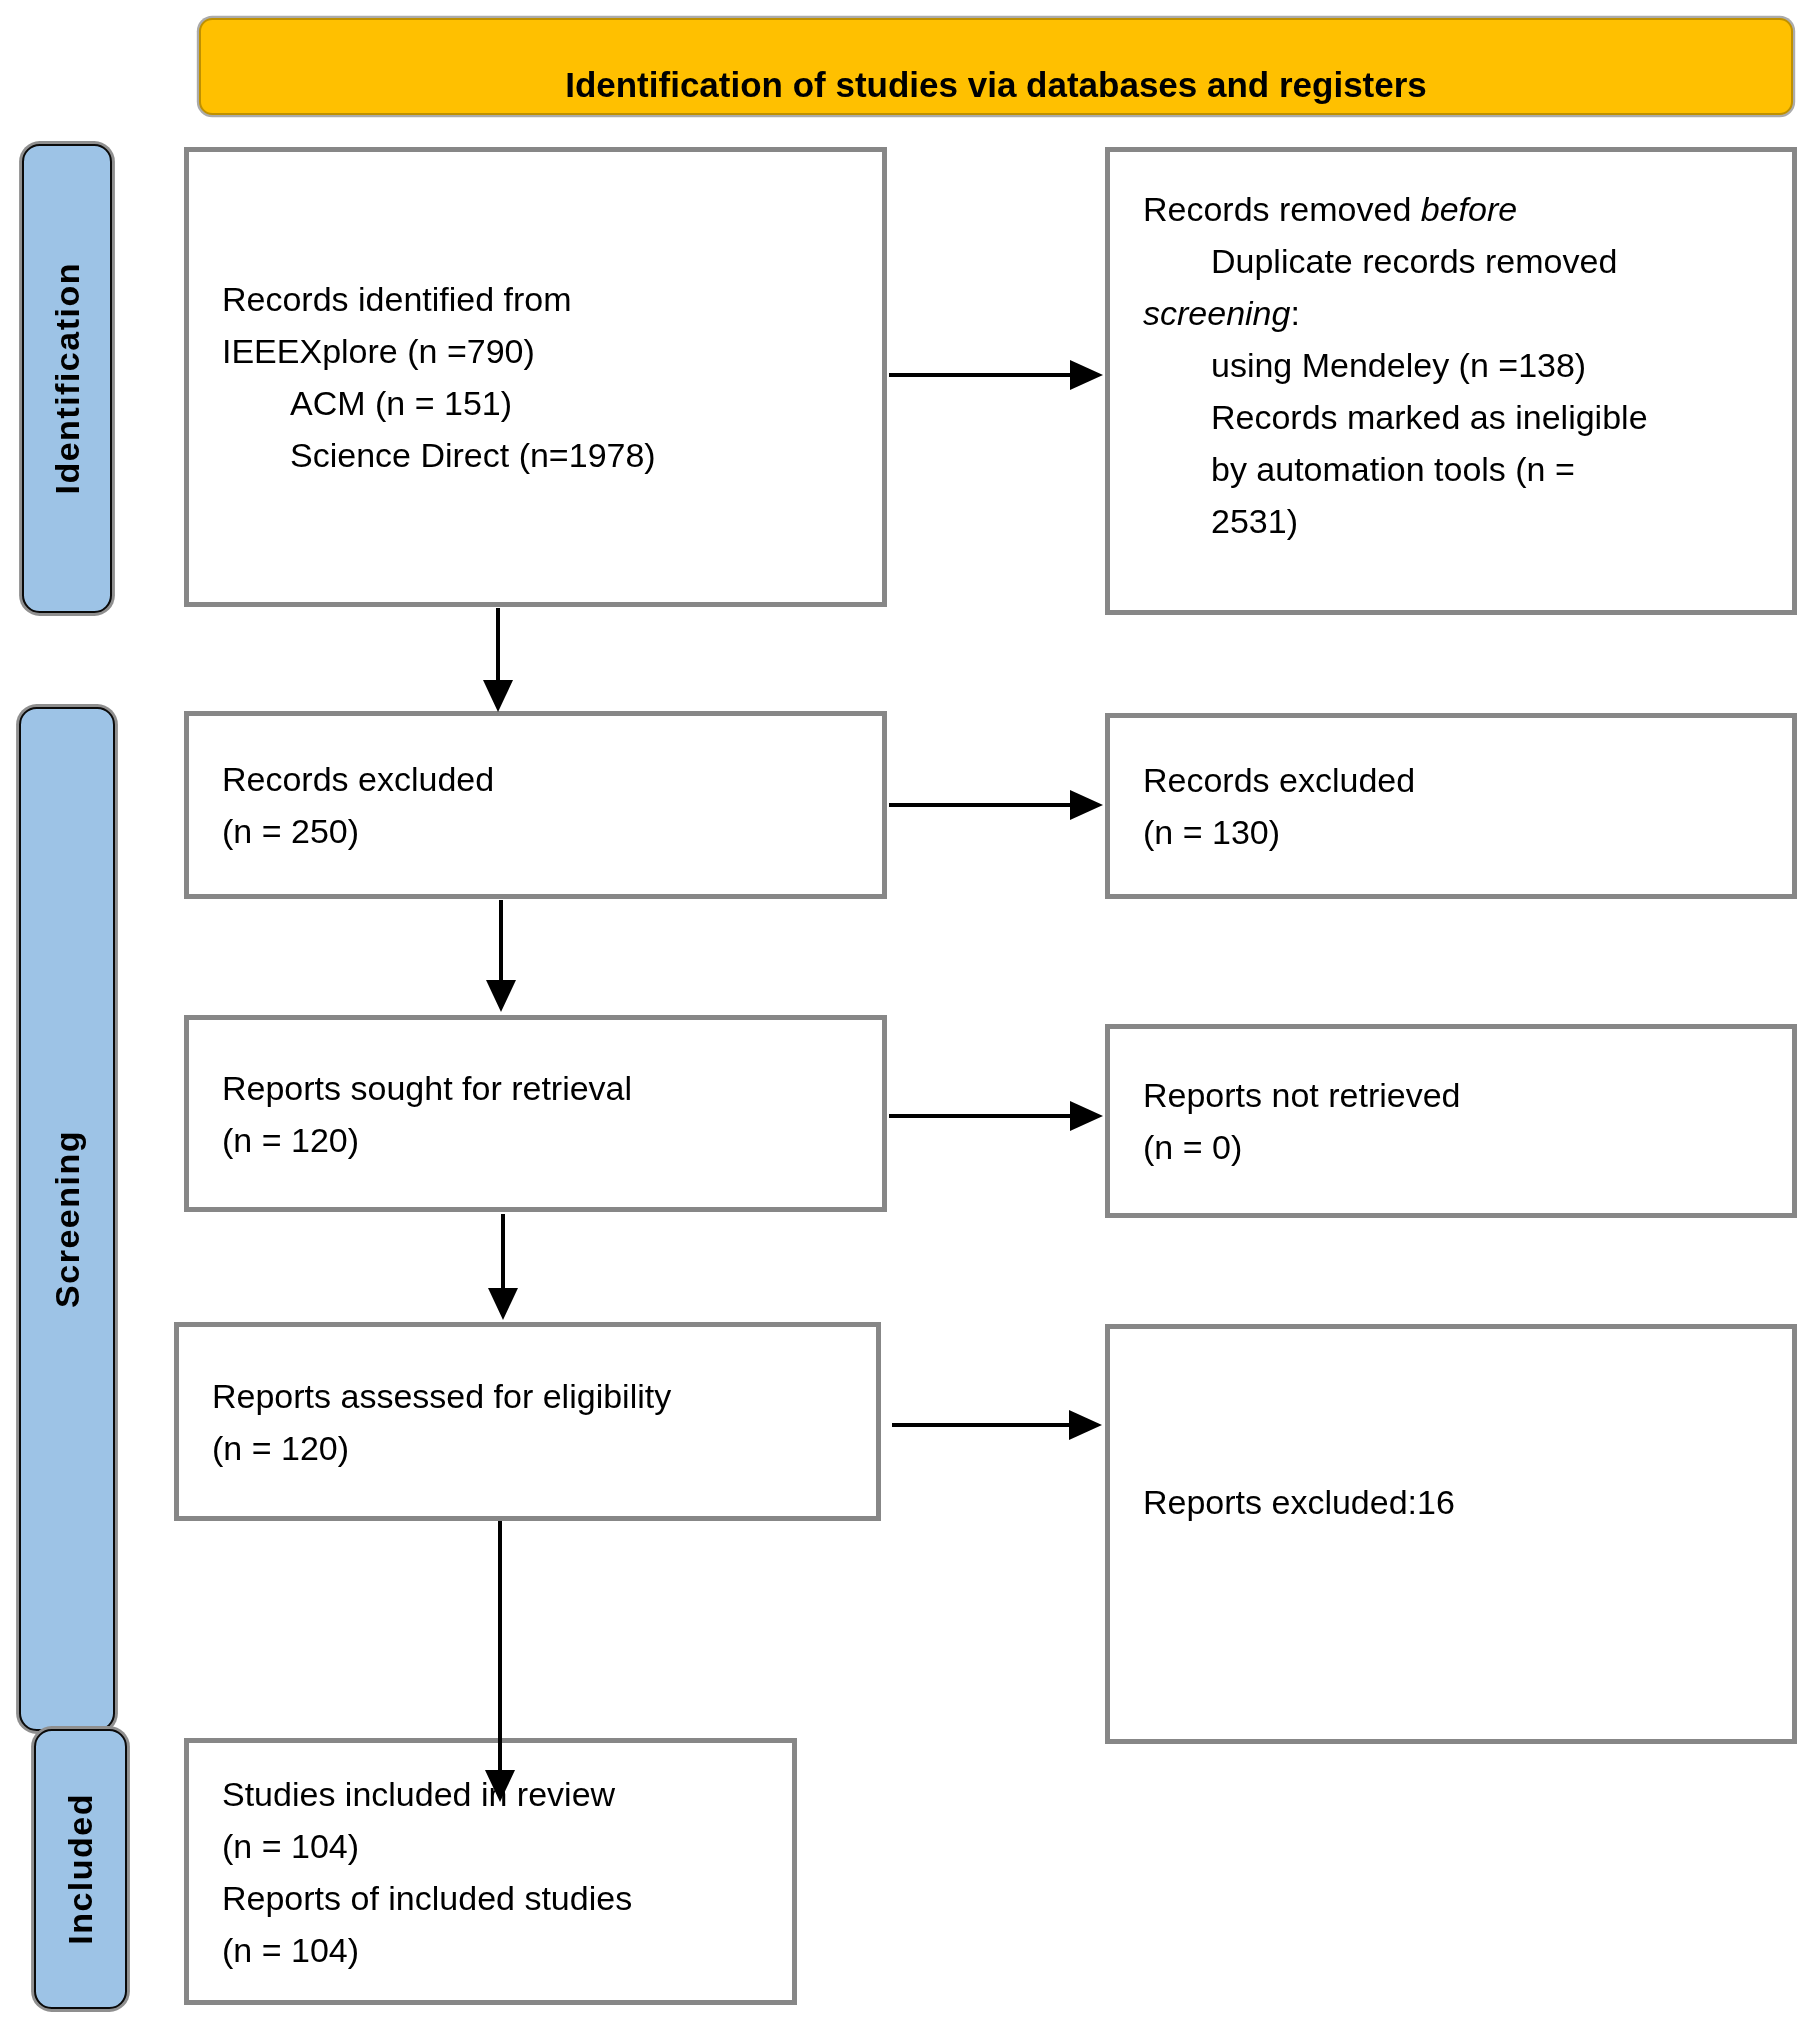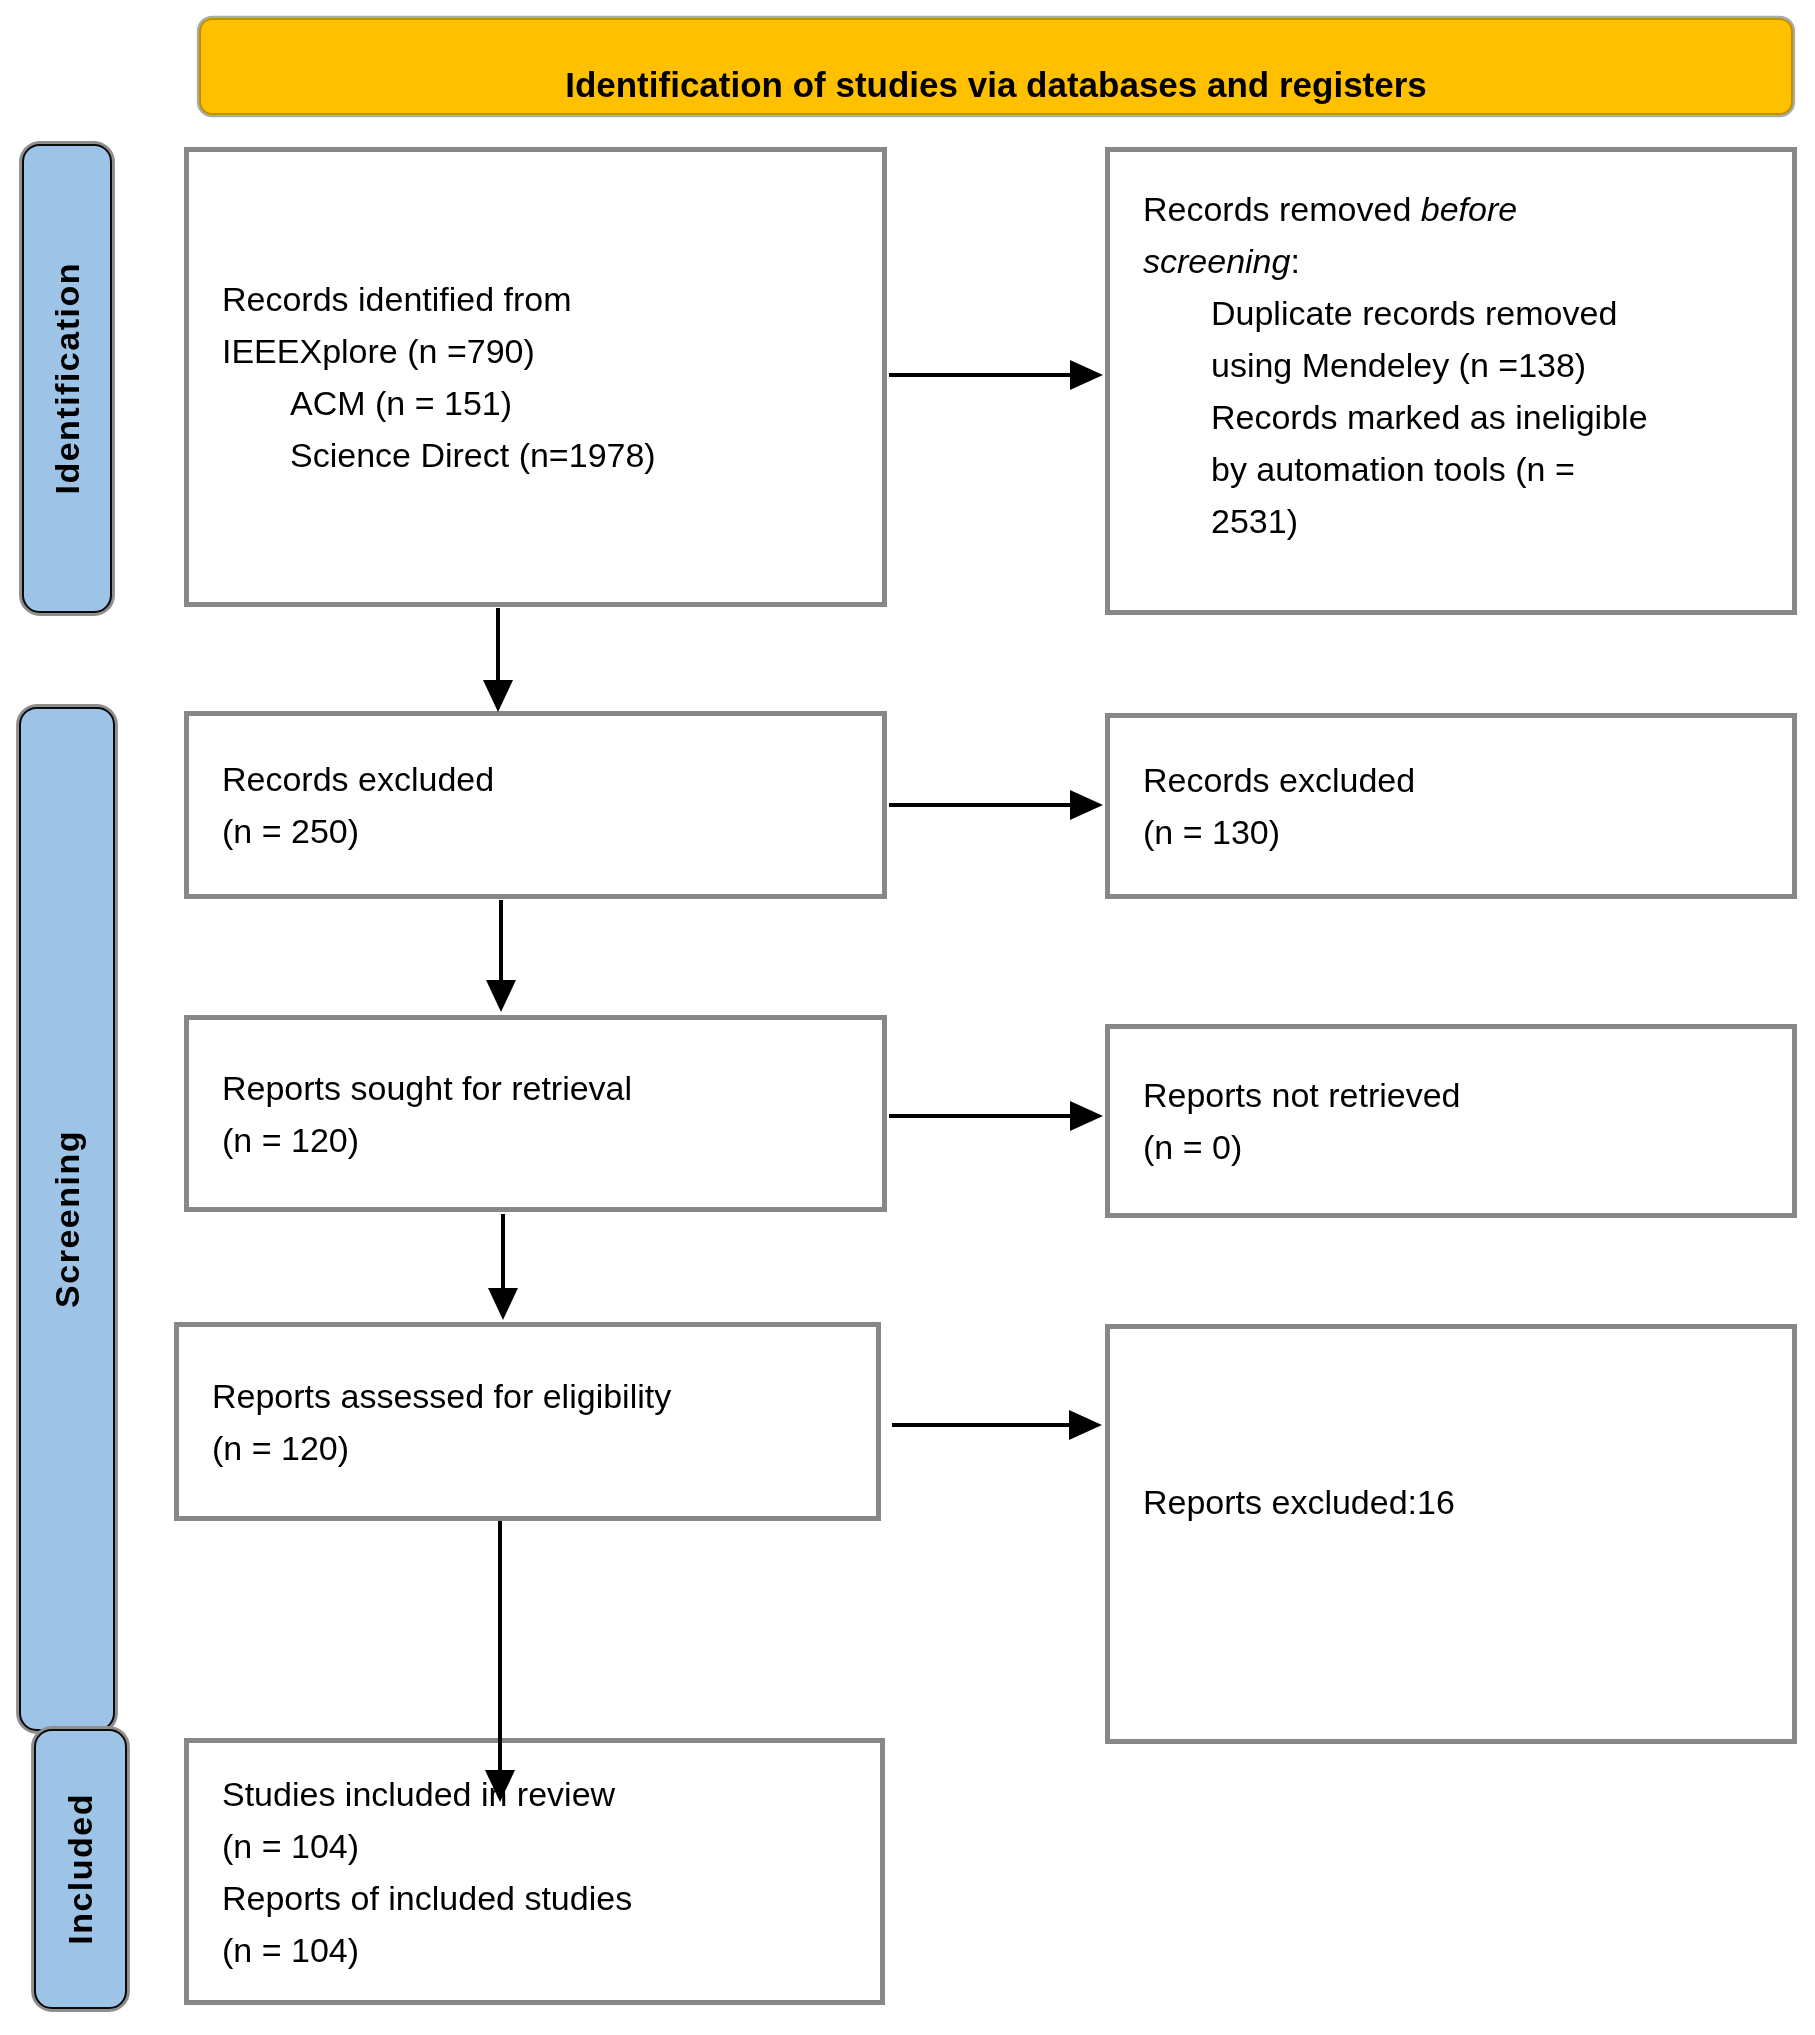--- a/index.html
+++ b/index.html
@@ -57,21 +57,21 @@
   .box .it { font-style:italic; }
 
   .box-identified    { left:184px;  top:147px;  width:703px; height:460px; }
   .box-removed       { left:1105px; top:147px;  width:692px; height:468px; justify-content:flex-start; padding-top:31px; }
   .box-screened      { left:184px;  top:711px;  width:703px; height:188px; }
   .box-excluded      { left:1105px; top:713px;  width:692px; height:186px; }
   .box-sought        { left:184px;  top:1015px; width:703px; height:197px; }
   .box-notretrieved  { left:1105px; top:1024px; width:692px; height:194px; }
   .box-assessed      { left:174px;  top:1322px; width:707px; height:199px; }
   .box-repexcluded   { left:1105px; top:1324px; width:692px; height:420px; justify-content:flex-start; padding-top:147px; }
-  .box-included      { left:184px;  top:1738px; width:701px; height:267px; justify-content:flex-start; padding-top:25px; z-index:1; }
+  .box-included      { left:184px;  top:1738px; width:613px; height:267px; justify-content:flex-start; padding-top:25px; z-index:1; }
 
   
   .harrow { position:absolute; height:3.7px; background:#000; z-index:3; }
   .harrow .head {
     position:absolute; right:-32px; top:50%; transform:translateY(-50%);
     width:0; height:0;
     border-top:15.5px solid transparent; border-bottom:15.5px solid transparent;
     border-left:33px solid #000;
   }
   .varrow { position:absolute; width:3.7px; background:#000; z-index:3; }
@@ -110,22 +110,22 @@
   </div>
 
   <div class="box box-identified">
       <div class="line"><span>Records identified from</span></div>
       <div class="line"><span>IEEEXplore (n =790)</span></div>
       <div class="line indent"><span>ACM (n = 151)</span></div>
       <div class="line indent"><span>Science Direct (n=1978)</span></div>
     </div>
   <div class="box box-removed">
       <div class="line"><span>Records removed </span><span class="it">before</span></div>
+      <div class="line indent"><span>Duplicate records removed</span></div>
       <div class="line"><span class="it">screening</span><span>:</span></div>
-      <div class="line indent"><span>Duplicate records removed</span></div>
       <div class="line indent"><span>using Mendeley (n =138)</span></div>
       <div class="line indent"><span>Records marked as ineligible</span></div>
       <div class="line indent"><span>by automation tools (n =</span></div>
       <div class="line indent"><span>2531)</span></div>
     </div>
   <div class="box box-screened">
       <div class="line"><span>Records excluded</span></div>
       <div class="line"><span>(n = 250)</span></div>
     </div>
   <div class="box box-excluded">

